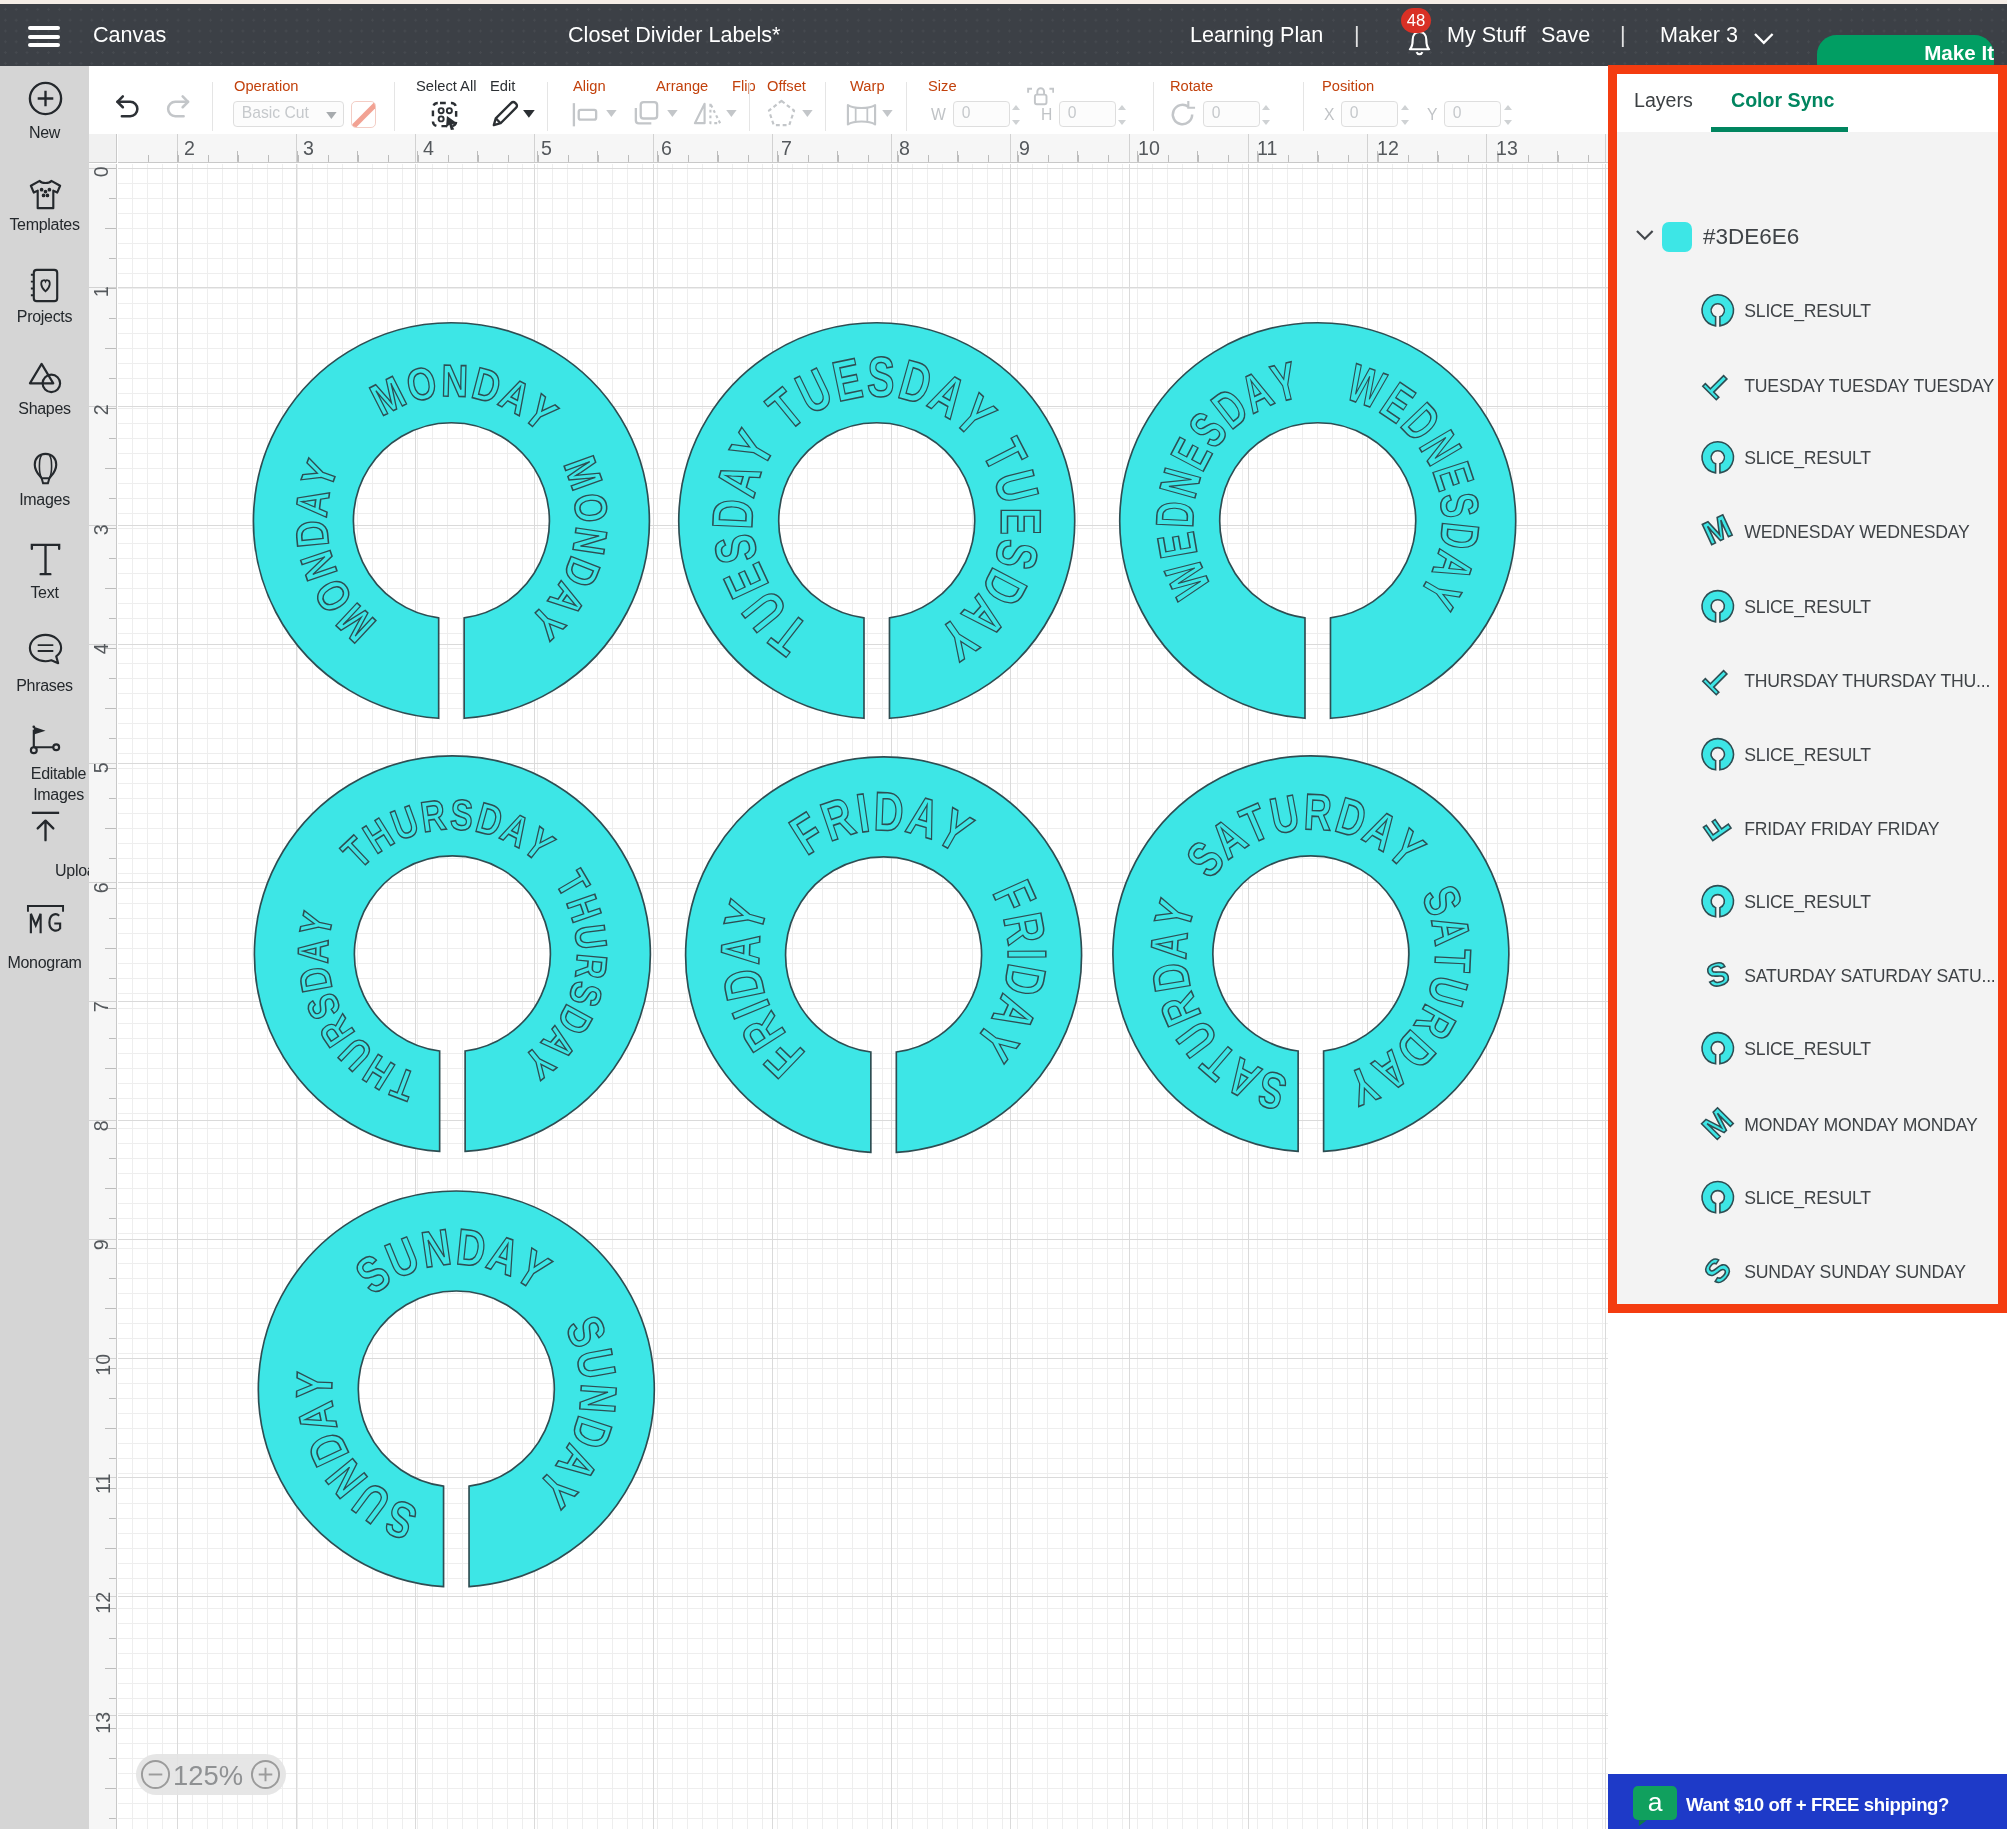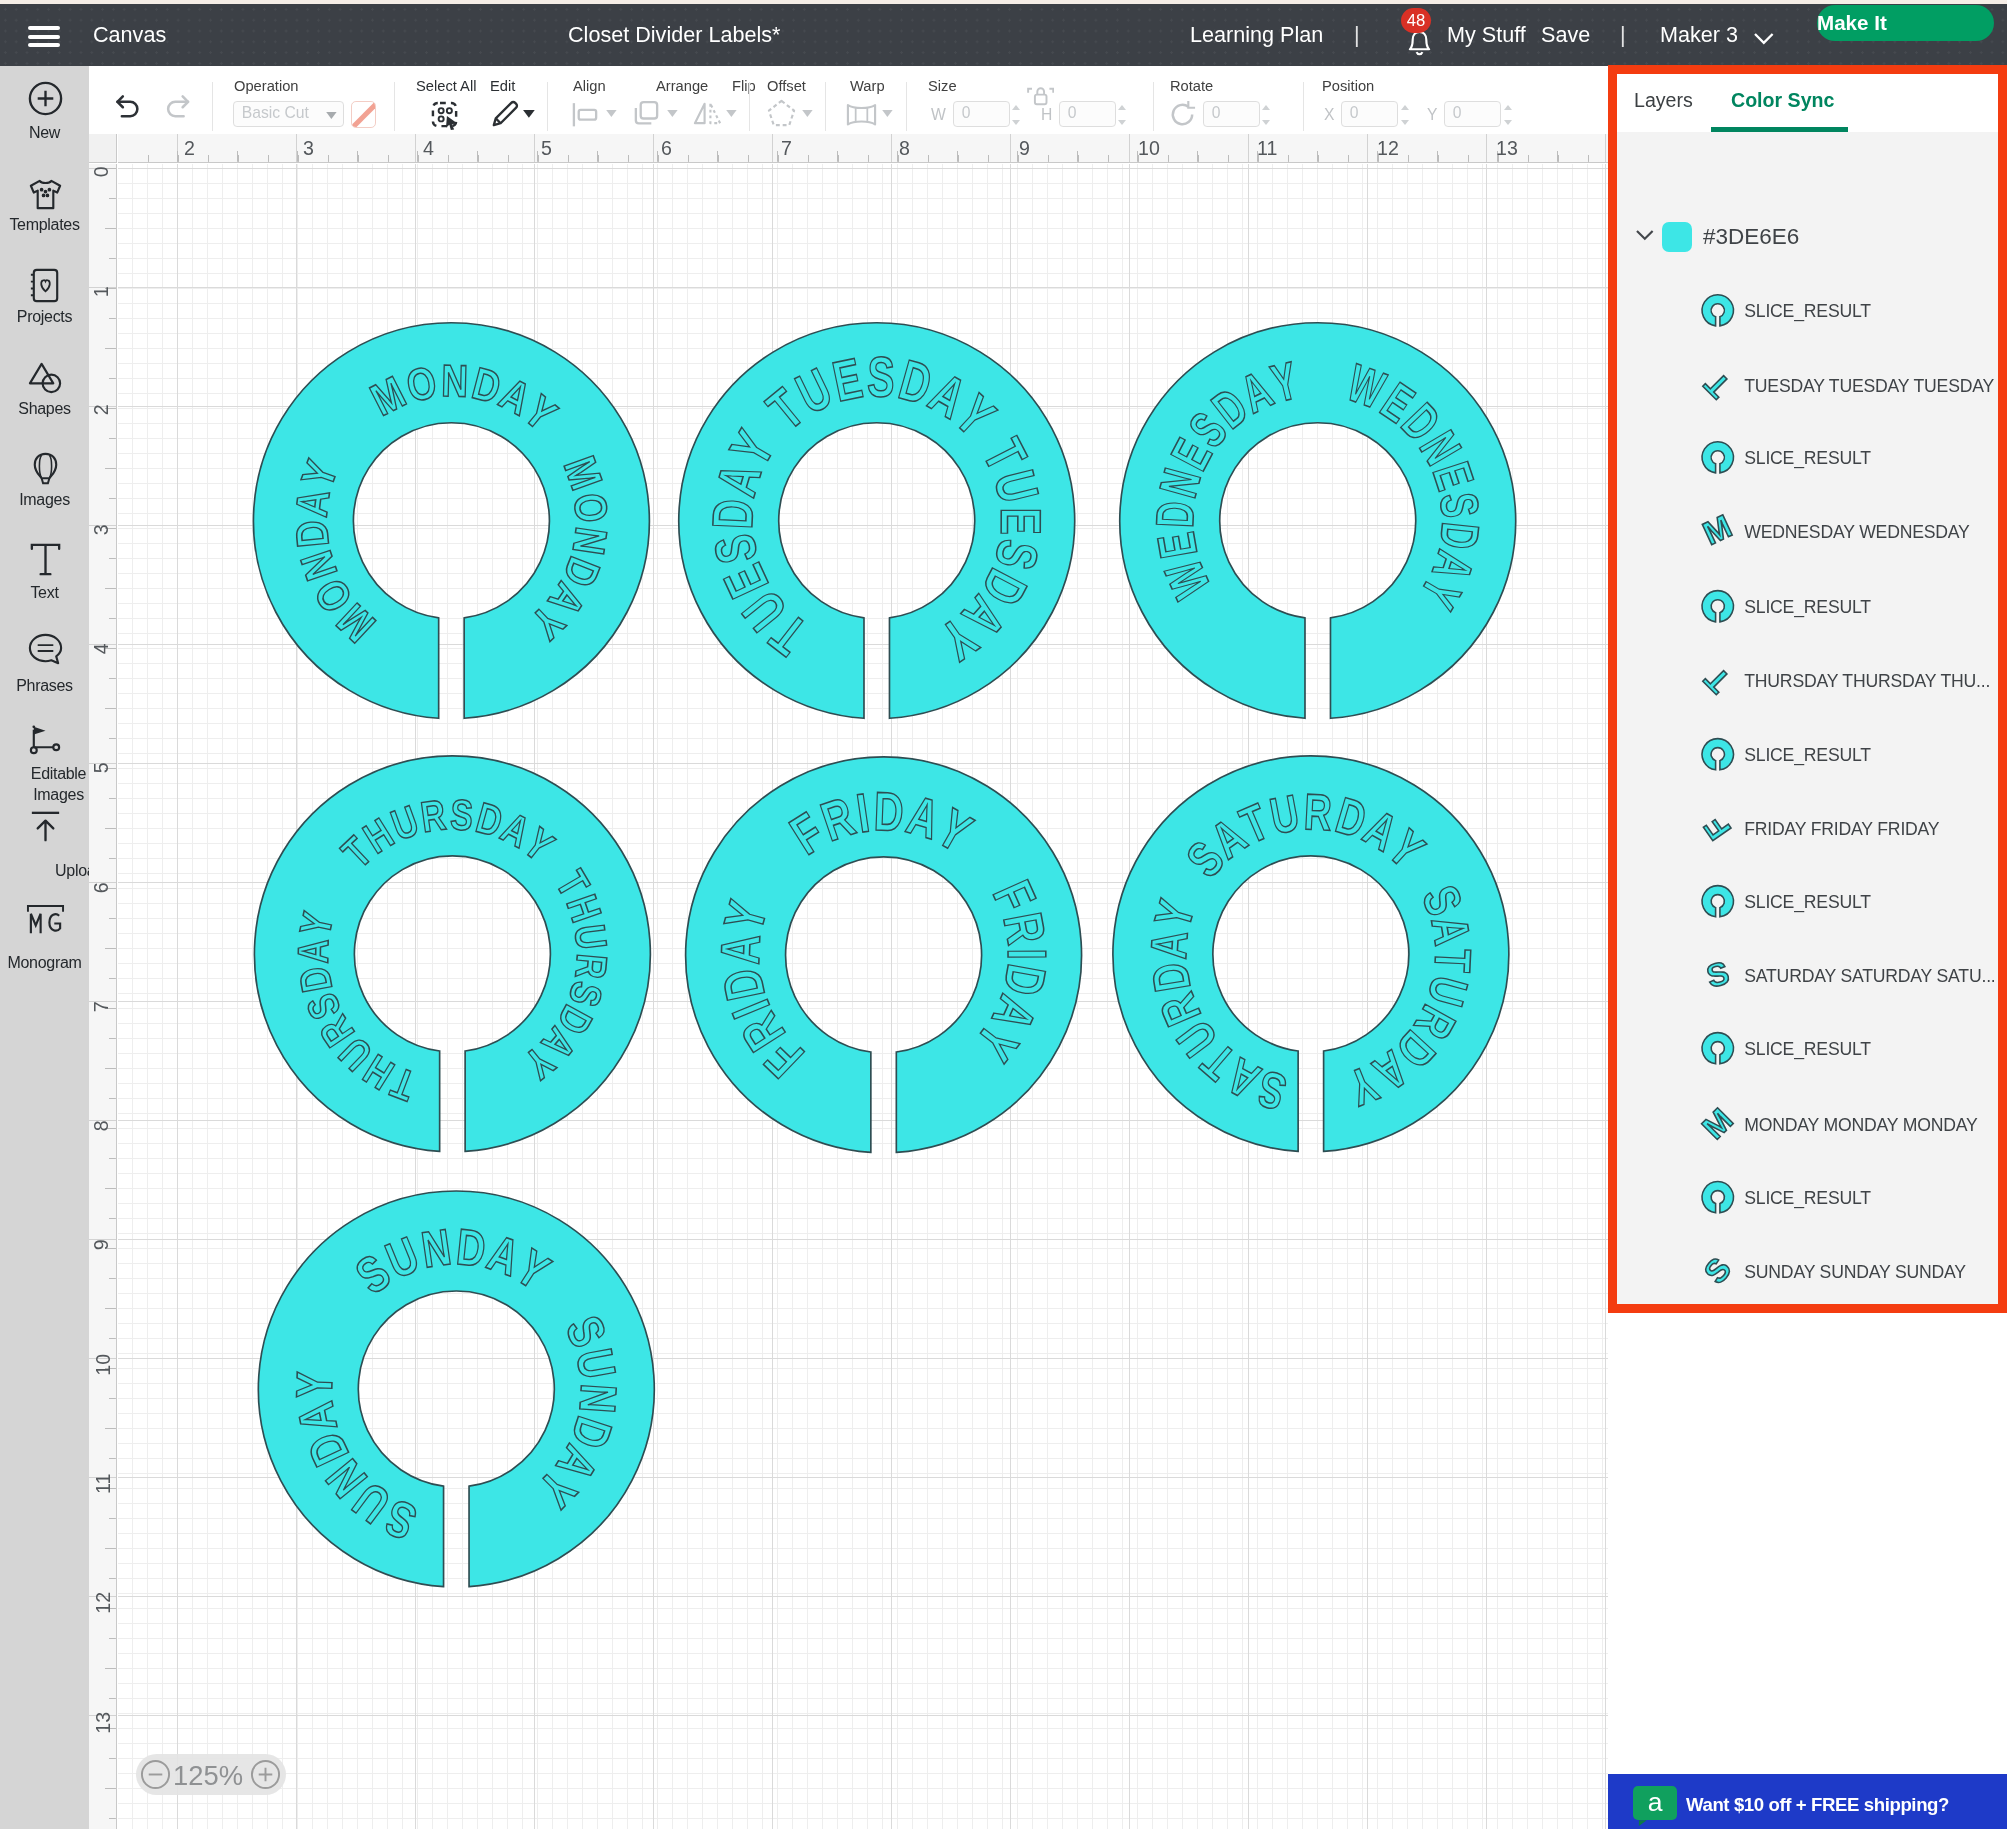--- a/index.html
+++ b/index.html
@@ -7,28 +7,28 @@
     font-family:"Liberation Sans", sans-serif; }
   .abs { position:absolute; }
   #page { position:relative; width:2007px; height:1830px; }
   
   #topstrip { left:0; top:0; width:2007px; height:3.9px; background:#f6eee7; }
   #topbar { left:0; top:3.9px; width:2007px; height:62px; background:#3c4046; color:#fff;
     background-image:radial-gradient(rgba(255,255,255,0.05) 1.2px, transparent 1.3px);
     background-size:10.8px 10.8px; }
   .tb-txt { position:absolute; top:50%; transform:translateY(-50%); font-size:21.6px; color:#fff; white-space:nowrap; }
   #hamb div { position:absolute; left:0; width:32px; height:3.9px; background:#fff; border-radius:2px; }
-  #makeit { position:absolute; left:1817px; top:1px; width:177px; height:36px; background:#019e63;
-    border-radius:19.6px; color:#fff; font-weight:bold; font-size:20.6px; text-align:left; line-height:36px; }
+  #makeit { position:absolute; left:1817px; top:31px; width:177px; height:48px; background:#019e63;
+    border-radius:19.6px; color:#fff; font-weight:bold; font-size:20.6px; text-align:right; line-height:36px; }
   .tbdim { color:rgba(255,255,255,0.85); }
   #badge { position:absolute; left:1401px; top:3.9px; width:30px; height:25.5px; background:#d93025;
     border-radius:12.7px; color:#fff; font-size:16.7px; text-align:center; line-height:25.5px; }
   
   #toolbar { left:0px; top:66px; width:1608px; height:69px; background:#fff; }
-  .tlabel { position:absolute; top:11.8px; font-size:14.7px; color:#404040; white-space:nowrap; }
+  .tlabel { position:absolute; top:11.8px; font-size:14.7px; color:#c2410c; white-space:nowrap; }
   .tlabel.on { color:#2b2f33; }
   .tdiv { position:absolute; top:15.7px; height:49px; width:1px; background:#e5e5e5; }
   .tinput { position:absolute; top:35px; height:25.5px; border:1.5px solid #dedede; border-radius:3.9px;
     background:#fcfcfc; color:#c6c9cc; font-size:15.7px; line-height:22.5px; padding-left:7.8px; }
   .stepper { position:absolute; top:37px; width:11.8px; height:23.5px; }
   .stepper:before { content:""; position:absolute; left:0; top:2px; border-left:4.4px solid transparent;
     border-right:4.4px solid transparent; border-bottom:5.9px solid #cfd2d4; }
   .stepper:after { content:""; position:absolute; left:0; bottom:2px; border-left:4.4px solid transparent;
     border-right:4.4px solid transparent; border-top:5.9px solid #cfd2d4; }
   .glabel { position:absolute; top:40px; font-size:15.7px; color:#c0c3c6; }

